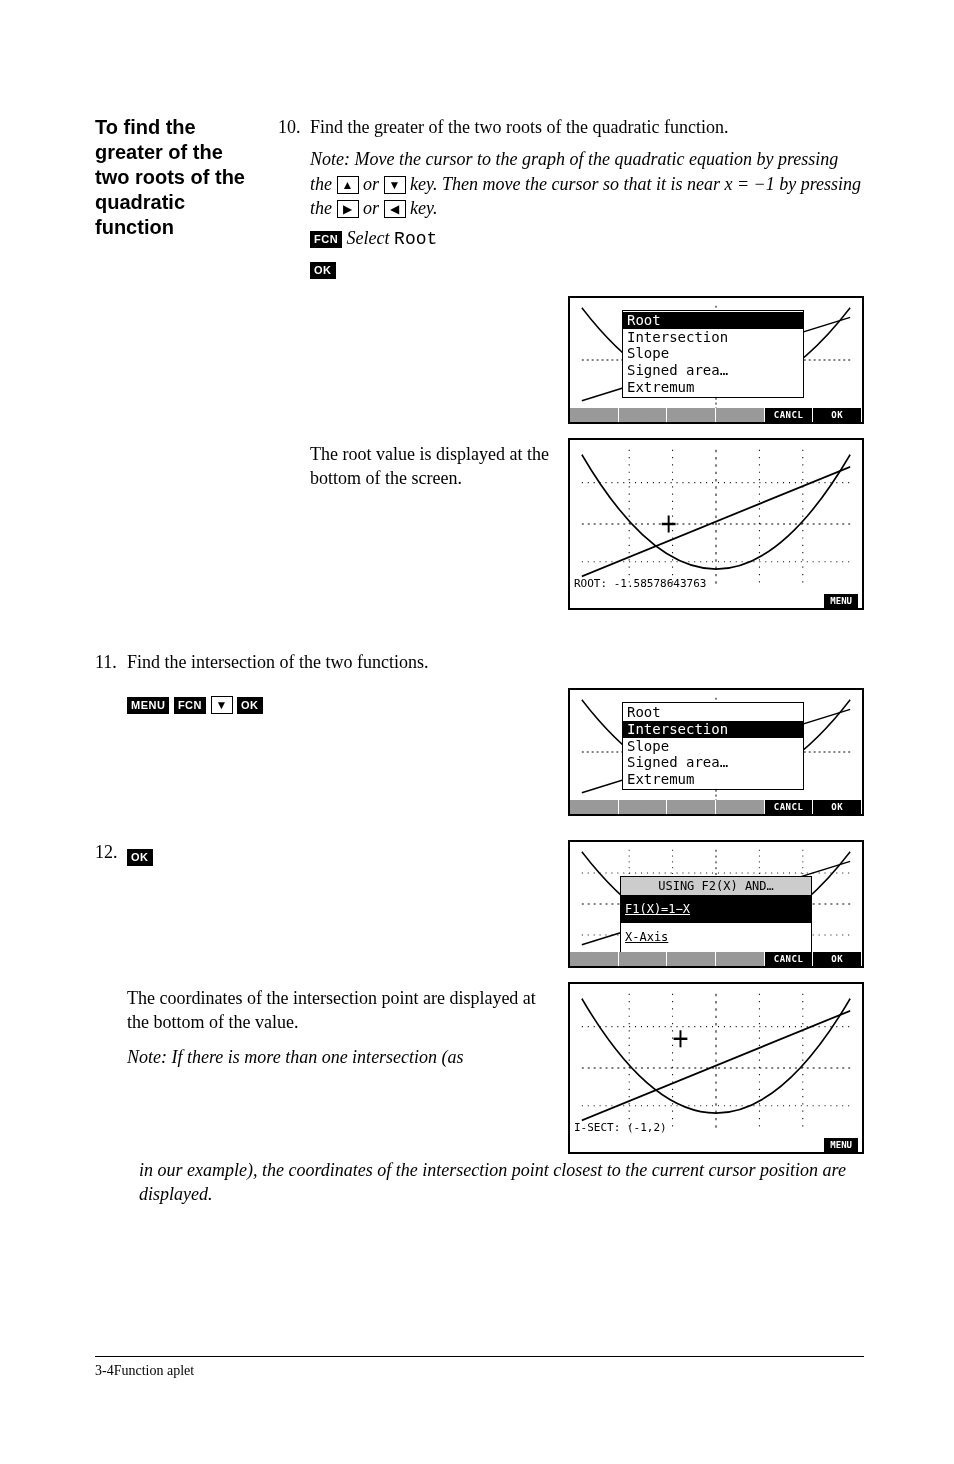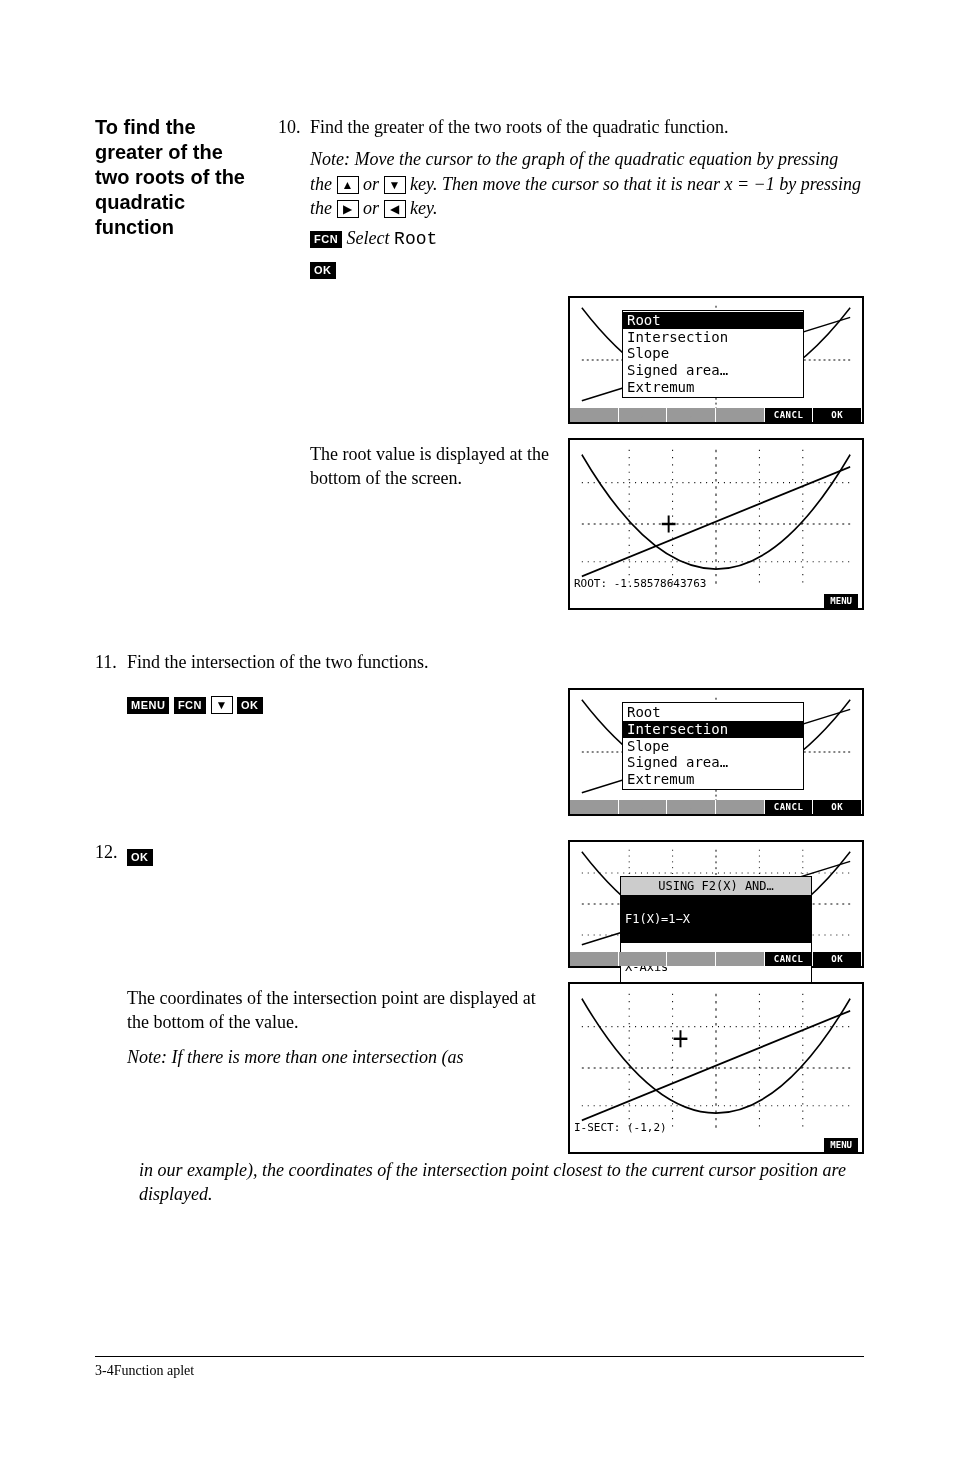--- a/index.html
+++ b/index.html
@@ -164,21 +164,21 @@
     border: 1px solid #000;
     background: #fff;
     font-size: 12px;
   }
   .dlg .title {
     background: #ccc;
     font-size: 12px;
     text-align: center;
     padding: 1px 2px;
   }
-  .dlg .opt { padding: 16px 4px; }
+  .dlg .opt { padding: 6px 4px; text-decoration: underline; }
   .dlg .opt.hl { background: #000; color: #fff; }
   .footer {
     position: absolute;
     left: 95px;
     right: 90px;
     bottom: 85px;
     border-top: 1px solid #000;
     padding-top: 6px;
     display: flex;
     font-size: 14px;

